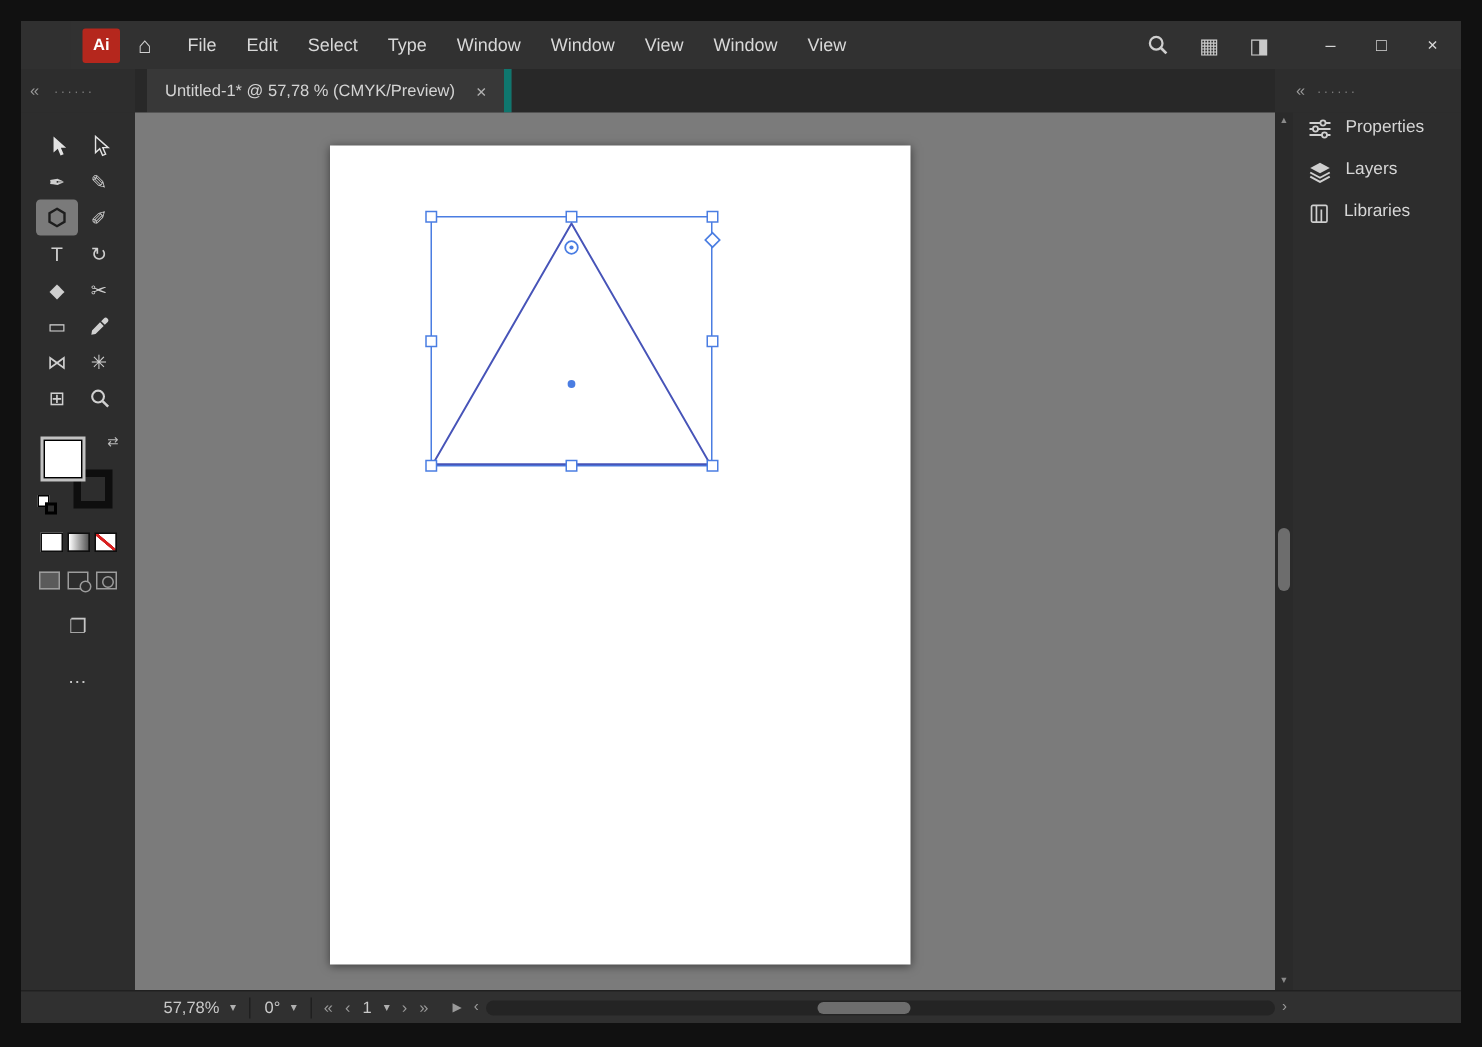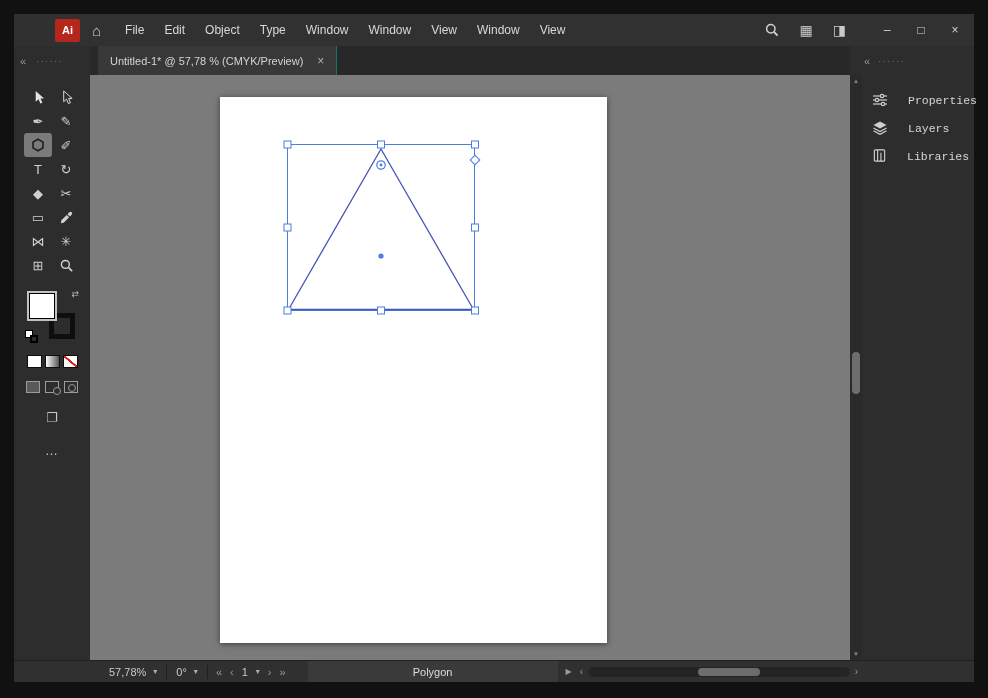--- a/index.html
+++ b/index.html
@@ -30,21 +30,21 @@
   .win-btn { color: #d5d5d5; font-size: 12px; width: 14px; text-align: center; }
 
   
   .tabbar { height: 29px; display: flex; background: #282828; }
   .tabbar-left { width: 76px; background: #2d2d2d; display: flex; align-items: center; padding-left: 6px; gap: 10px; }
   .tabbar-center { flex: 1; display: flex; align-items: stretch; padding-left: 8px; background: #282828; }
   .tabbar-right { width: 124px; background: #2d2d2d; display: flex; align-items: center; padding-left: 14px; gap: 8px; }
   .collapse { color: #9a9a9a; font-size: 11px; }
   .grip-dots { color: #7a7a7a; font-size: 9px; letter-spacing: 2px; }
   .doc-tab { background: #383838; display: flex; align-items: center; gap: 14px; padding: 0 12px;
-             font-size: 11px; color: #d4d4d4; border-right: 1px solid #0f766e; }
+             font-size: 11px; color: #d4d4d4; border-right: 5px solid #0f766e; }
   .tab-close { color: #b0b0b0; font-size: 12px; }
 
   
   .main { flex: 1; display: flex; min-height: 0; }
 
   
   .toolbar { width: 76px; background: #2d2d2d; display: flex; flex-direction: column; align-items: center; padding-top: 10px; }
   .tools-grid { display: grid; grid-template-columns: 28px 28px; }
   .tool { height: 24px; display: flex; align-items: center; justify-content: center; color: #cfcfcf; font-size: 13px; }
   .tool.selected { background: #7a7a7a; border-radius: 3px; }
@@ -79,22 +79,22 @@
   .sel-svg { position: absolute; left: 0; top: 0; }
 
   
   .vscroll { width: 12px; background: #2a2a2a; position: relative; display: flex; flex-direction: column;
              align-items: center; justify-content: space-between; padding: 2px 0; }
   .vthumb { position: absolute; left: 2px; top: 277px; width: 8px; height: 42px; background: #6d6d6d; border-radius: 4px; }
   .scroll-arrow { color: #8a8a8a; font-size: 7px; line-height: 8px; }
 
   
   .rightpanel { width: 112px; background: #2d2d2d; display: flex; flex-direction: column; padding-top: 4px; }
-  .panel-btn { height: 28px; display: flex; align-items: flex-end; gap: 20px; padding-left: 10px;
-               color: #d6d6d6; font-size: 11.5px; font-family: Liberation Mono, monospace; }
+  .panel-btn { height: 28px; display: flex; align-items: flex-start; gap: 9px; padding-left: 10px;
+               color: #d6d6d6; font-size: 11.5px; }
   .panel-btn svg { flex: 0 0 auto; }
 
   
   .statusbar { height: 22px; background: #303030; border-top: 1px solid #202020; display: flex;
                align-items: center; padding-left: 86px; font-size: 11px; color: #c9c9c9; }
   .sb-group { display: flex; align-items: center; gap: 7px; padding: 0 9px; height: 100%; text-align: right; }
   .sb-caret { font-size: 8px; color: #b0b0b0; }
   .sb-sep { width: 1px; height: 14px; background: #1f1f1f; }
   .sb-nav { display: flex; align-items: center; gap: 8px; padding: 0 8px; color: #9a9a9a; }
   .sb-nav .ab-num { color: #c9c9c9; }
@@ -110,21 +110,21 @@
 <body>
 
 <div class="window">
 
   <div class="menubar">
     <div class="app-logo">Ai</div>
     <span class="home">⌂</span>
     <div class="menus">
       <span class="menu-item">File</span>
       <span class="menu-item">Edit</span>
-      <span class="menu-item">Object</span>
+      <span class="menu-item">Select</span>
       <span class="menu-item">Type</span>
       <span class="menu-item">Window</span>
       <span class="menu-item">Window</span>
       <span class="menu-item">View</span>
       <span class="menu-item">Window</span>
       <span class="menu-item">View</span>
     </div>
     <div class="menubar-right">
       <span class="mb-icon">
         <svg width="16" height="16" viewBox="0 0 16 16">
@@ -329,23 +329,20 @@
     </div>
     <div class="sb-sep"></div>
     <div class="sb-nav">
       <span>«</span>
       <span>‹</span>
       <span class="ab-num">1</span>
       <span class="sb-caret">▾</span>
       <span>›</span>
       <span>»</span>
     </div>
-    <div class="status-display">
-      <span>Polygon</span>
-    </div>
     <span class="sb-expander">▶</span>
     <div class="hscroll">
       <span class="hs-arrow">‹</span>
       <div class="htrack">
         <div class="hthumb"></div>
       </div>
       <span class="hs-arrow">›</span>
     </div>
   </div>
 

